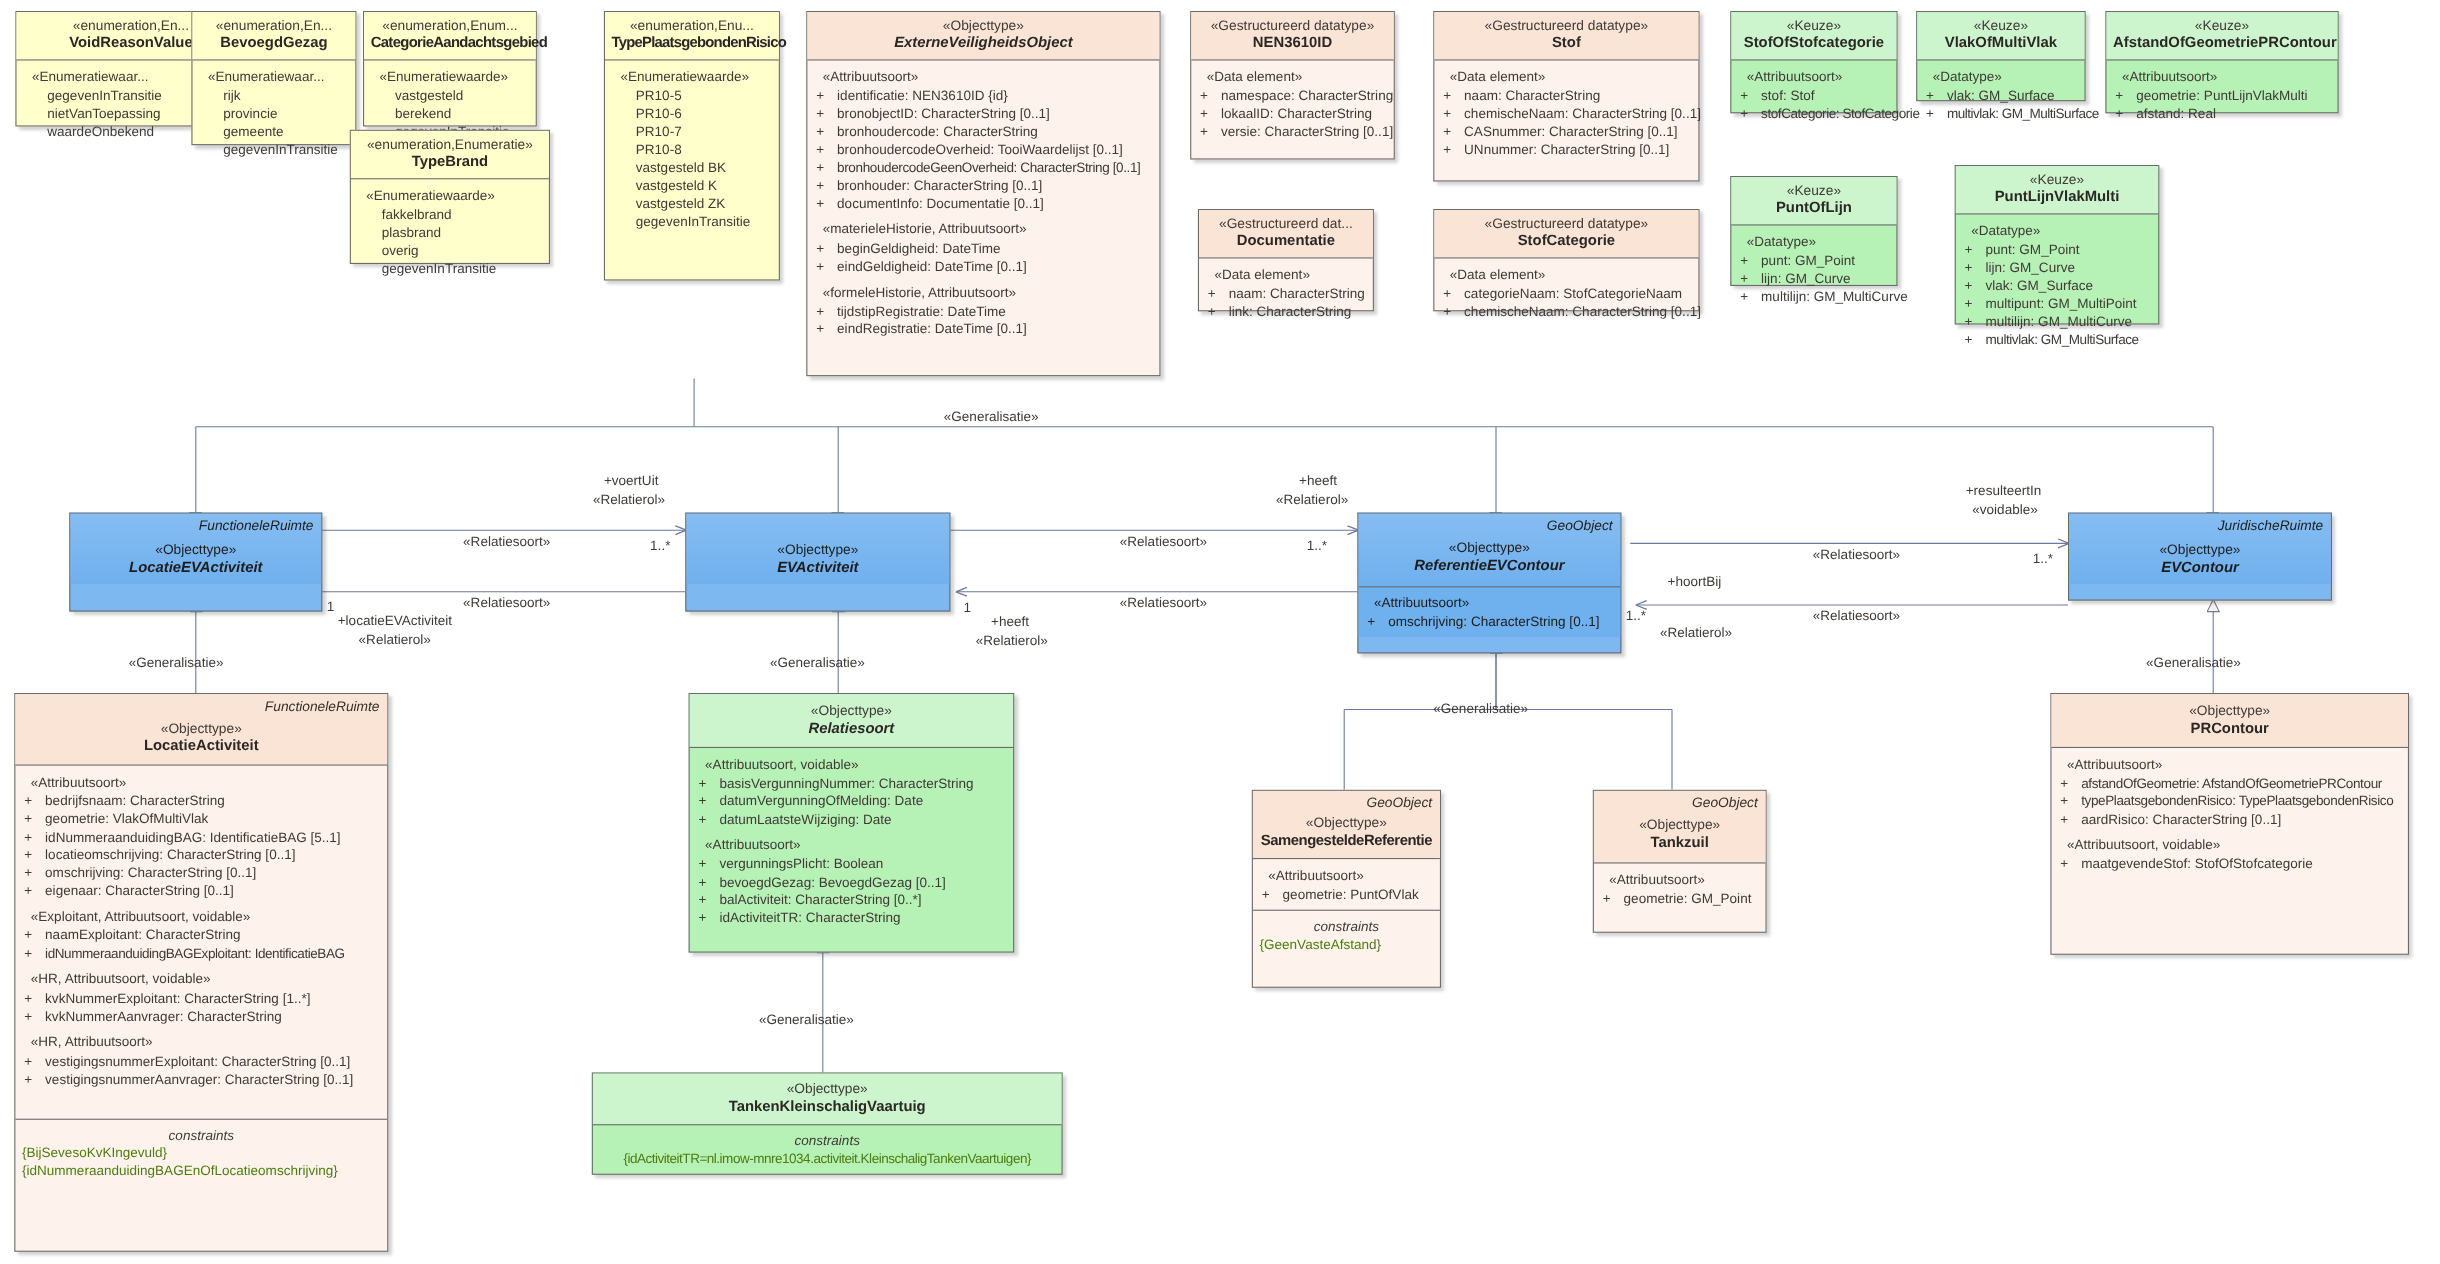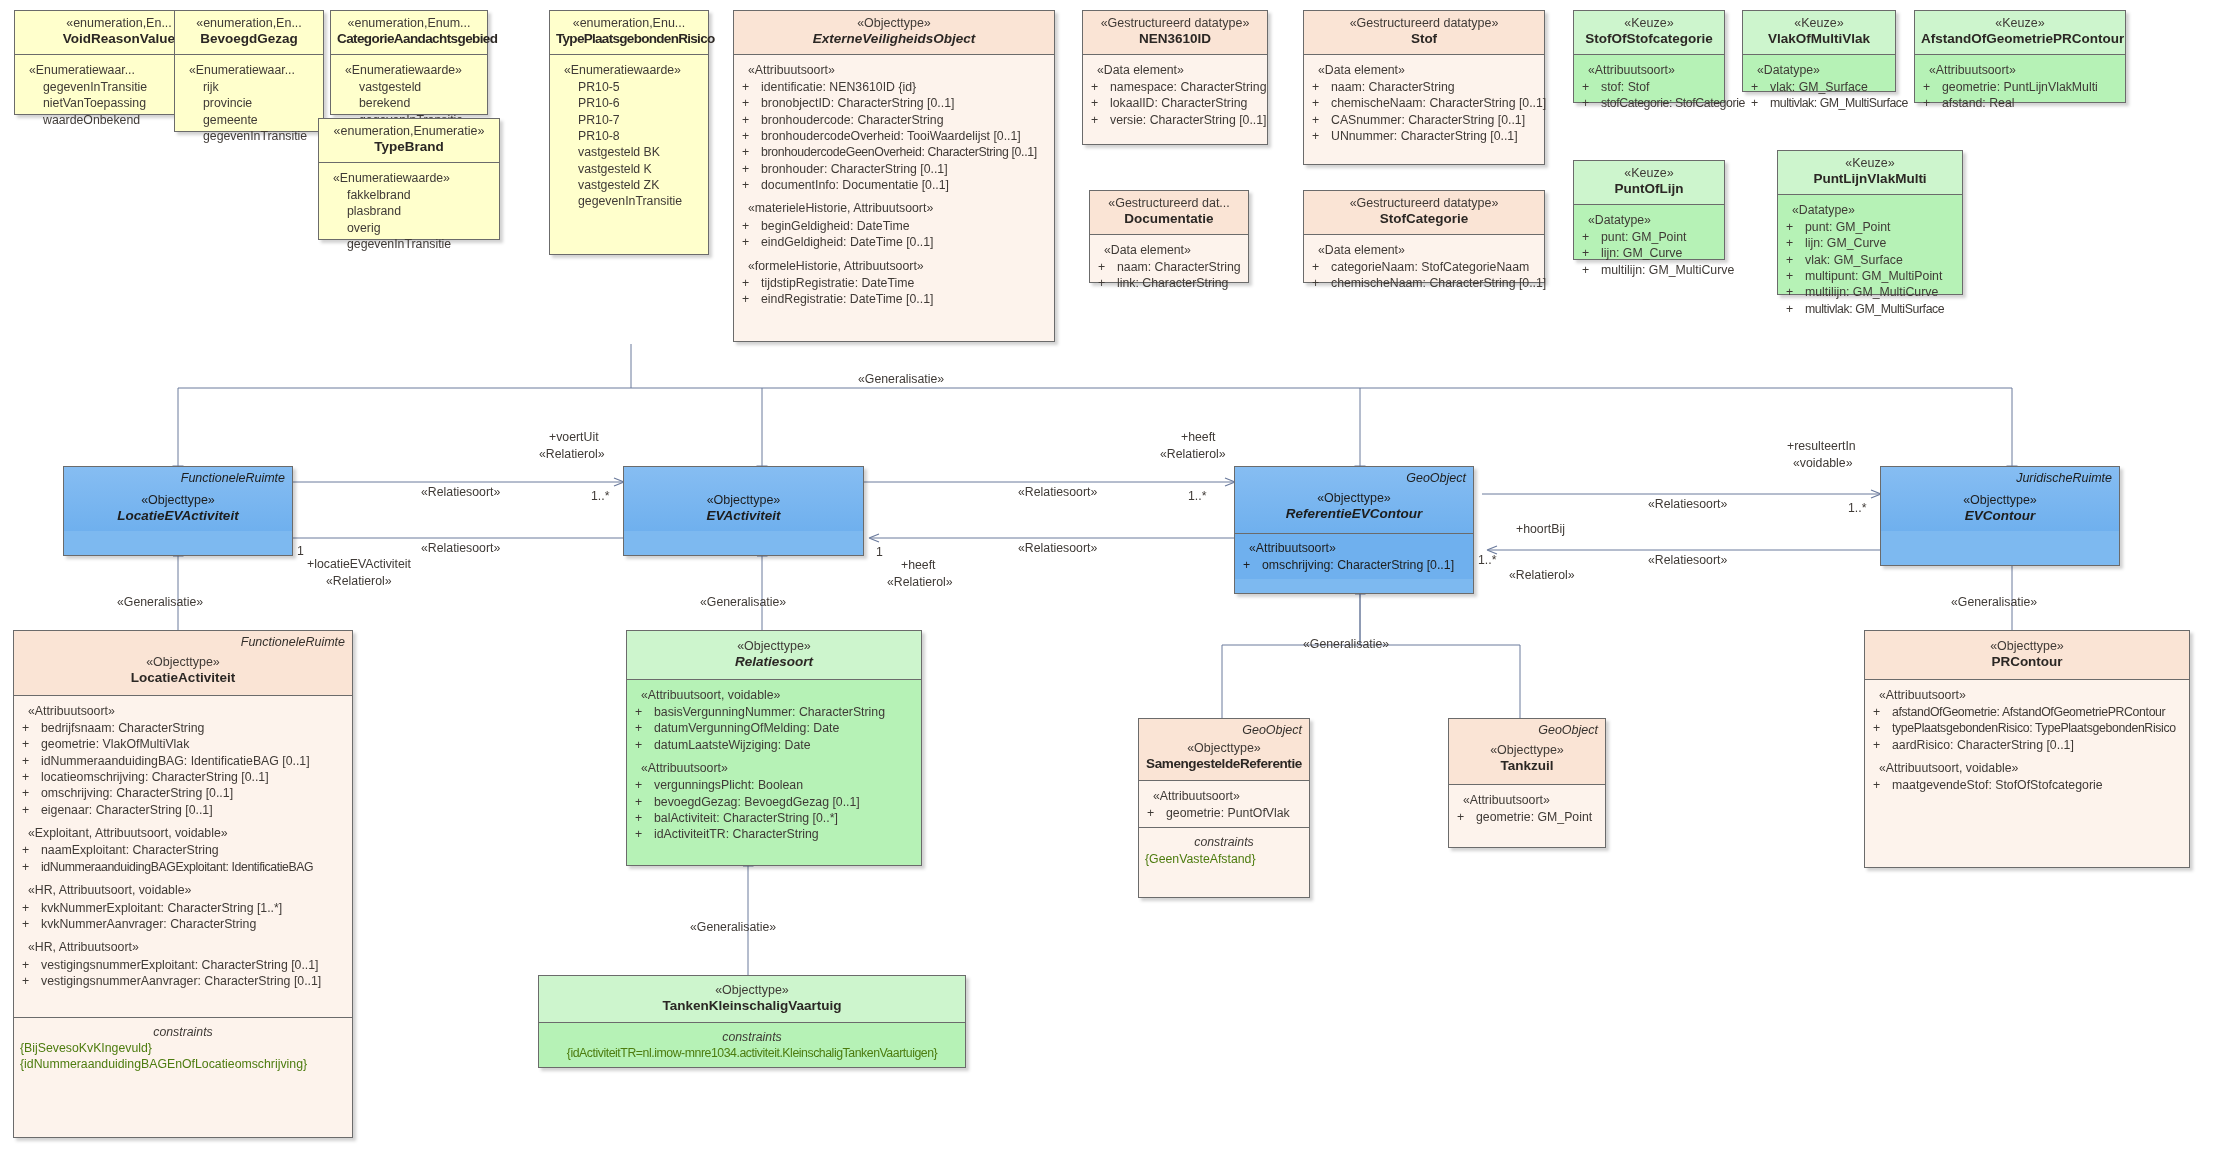--- a/index.html
+++ b/index.html
@@ -430,21 +430,21 @@
     </div>
     <div class="body sep" style="padding-top:5px;">
       <div class="grp">«Attribuutsoort»</div>
       <div class="attr">
           <span class="plus">+</span>
           <span class="txt">omschrijving: CharacterString [0..1]</span>
         </div>
     </div>
   </div>
 
-  <div class="box blue" style="left:1880px;top:466px;width:240px;height:100px;">
+  <div class="box blue" style="left:1880px;top:466px;width:240px;height:80px;">
     <div class="supertype">JuridischeRuimte</div>
     <div class="hdr" style="padding-top:26px;">
       <div class="stereo">«Objecttype»</div>
       <div class="cname ital">EVContour</div>
     </div>
   </div>
 
   <div class="box peach" style="left:13px;top:630px;width:340px;height:508px;">
     <div class="supertype">FunctioneleRuimte</div>
     <div class="hdr" style="padding-top:24px;padding-bottom:8px;">
@@ -456,21 +456,21 @@
       <div class="attr">
           <span class="plus">+</span>
           <span class="txt">bedrijfsnaam: CharacterString</span>
         </div>
       <div class="attr">
           <span class="plus">+</span>
           <span class="txt">geometrie: VlakOfMultiVlak</span>
         </div>
       <div class="attr">
           <span class="plus">+</span>
-          <span class="txt">idNummeraanduidingBAG: IdentificatieBAG [0..1]</span>
+          <span class="txt">idNummeraanduidingBAG: IdentificatieBAG [5..1]</span>
         </div>
       <div class="attr">
           <span class="plus">+</span>
           <span class="txt">locatieomschrijving: CharacterString [0..1]</span>
         </div>
       <div class="attr">
           <span class="plus">+</span>
           <span class="txt">omschrijving: CharacterString [0..1]</span>
         </div>
       <div class="attr">

